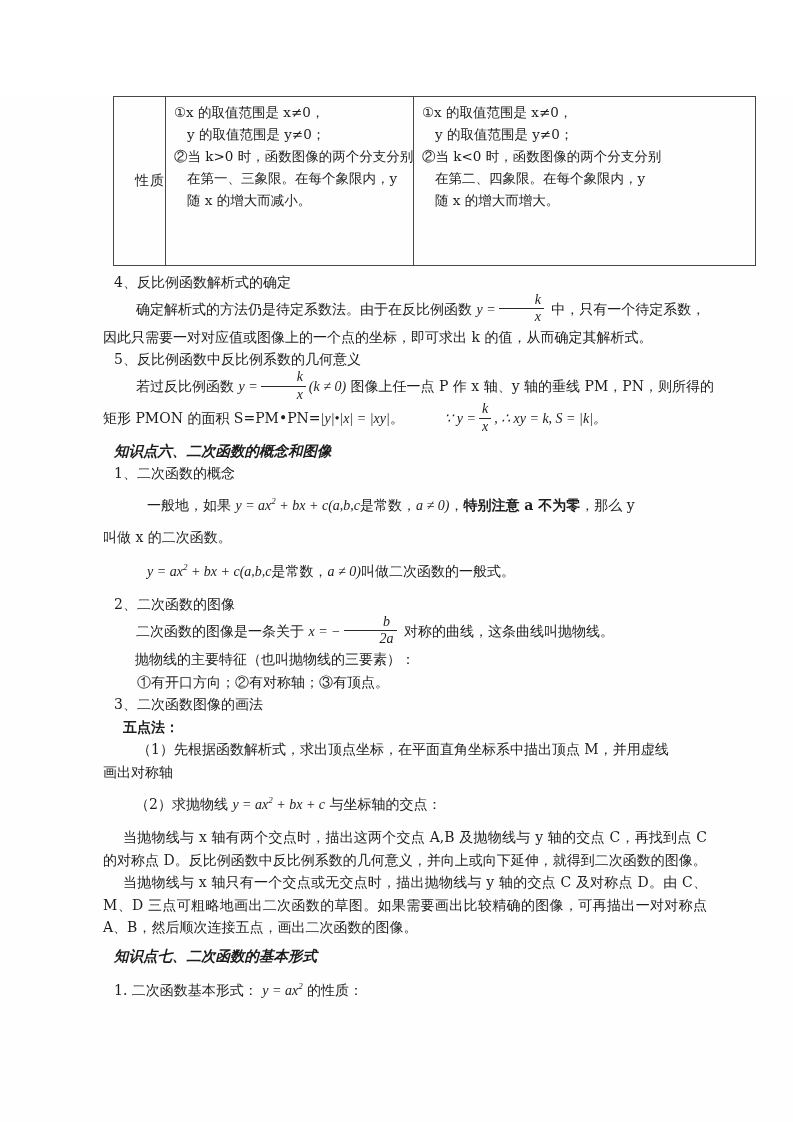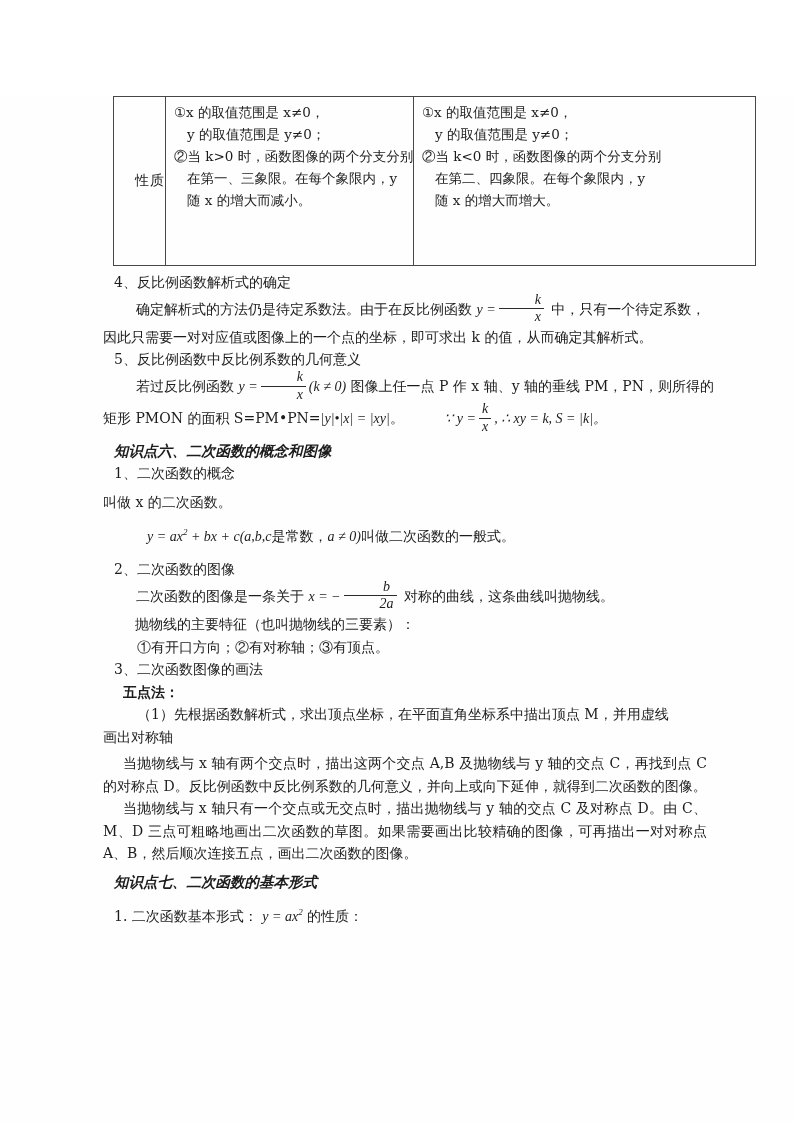--- a/index.html
+++ b/index.html
@@ -124,40 +124,49 @@
     <p class="nowrap fline">
       <span>矩形 PMON 的面积 S=PM•PN=</span><span class="mi">|y|•|x| = |xy|</span><span>。</span>
       <span class="because-group">
         <span class="mi">∵ y =</span><span class="frac"><span class="num">k</span><span class="den">x</span></span><span class="mi">, ∴ xy = k, S = |k|。</span>
       </span>
     </p>
 
     <p class="heading" style="margin-top:4px;">知识点六、二次函数的概念和图像</p>
     <p class="num-item">1、二次函数的概念</p>
 
+    <p class="ti44 nowrap" style="margin-top:6px;line-height:28px;">
+      <span>一般地，如果</span>
+      <span class="mi">y = ax</span><sup class="mi">2</sup><span class="mi"> + bx + c(a,b,c</span><span>是常数，</span><span class="mi">a ≠ 0)</span><span>，</span><span class="b">特别注意 a 不为零</span><span>，那么 y</span>
+    </p>
     <p style="margin-top:6px;">叫做 x 的二次函数。</p>
 
     <p class="ti44 nowrap" style="margin:10px 0 8px;line-height:26px;">
       <span class="mi">y = ax</span><sup class="mi">2</sup><span class="mi"> + bx + c(a,b,c</span><span>是常数，</span><span class="mi">a ≠ 0)</span><span>叫做二次函数的一般式。</span>
     </p>
 
     <p class="num-item" style="margin-top:4px;">2、二次函数的图像</p>
     <p class="ti33 nowrap fline">
       <span>二次函数的图像是一条关于</span>
       <span class="mi">x = −</span><span class="frac"><span class="num">b</span><span class="den">2a</span></span>
       <span>对称的曲线，这条曲线叫抛物线。</span>
     </p>
     <p class="pl32">抛物线的主要特征（也叫抛物线的三要素）：</p>
     <p class="pl34">①有开口方向；②有对称轴；③有顶点。</p>
 
     <p class="num-item">3、二次函数图像的画法</p>
     <p class="pl20">五点法：</p>
     <p class="ti34 pl0" style="text-indent:34px;">（1）先根据函数解析式，求出顶点坐标，在平面直角坐标系中描出顶点 M，并用虚线</p>
     <p>画出对称轴</p>
 
+    <p class="nowrap" style="margin:8px 0;padding-left:32px;line-height:26px;">
+      <span>（2）求抛物线</span>
+      <span class="mi">y = ax</span><sup class="mi">2</sup><span class="mi"> + bx + c</span>
+      <span>与坐标轴的交点：</span>
+    </p>
 
     <p class="ti20 just" style="margin-top:4px;">当抛物线与 x 轴有两个交点时，描出这两个交点 A,B 及抛物线与 y 轴的交点 C，再找到点 C 的对称点 D。反比例函数中反比例系数的几何意义，并向上或向下延伸，就得到二次函数的图像。</p>
     <p class="ti20 just">当抛物线与 x 轴只有一个交点或无交点时，描出抛物线与 y 轴的交点 C 及对称点 D。由 C、M、D 三点可粗略地画出二次函数的草图。如果需要画出比较精确的图像，可再描出一对对称点 A、B，然后顺次连接五点，画出二次函数的图像。</p>
 
     <p class="heading" style="margin-top:6px;">知识点七、二次函数的基本形式</p>
     <p class="num-item nowrap" style="margin-top:10px;line-height:26px;">
       <span>1.  二次函数基本形式：</span>
       <span class="mi">y = ax</span><sup class="mi">2</sup><span> 的性质：</span>
     </p>
 

